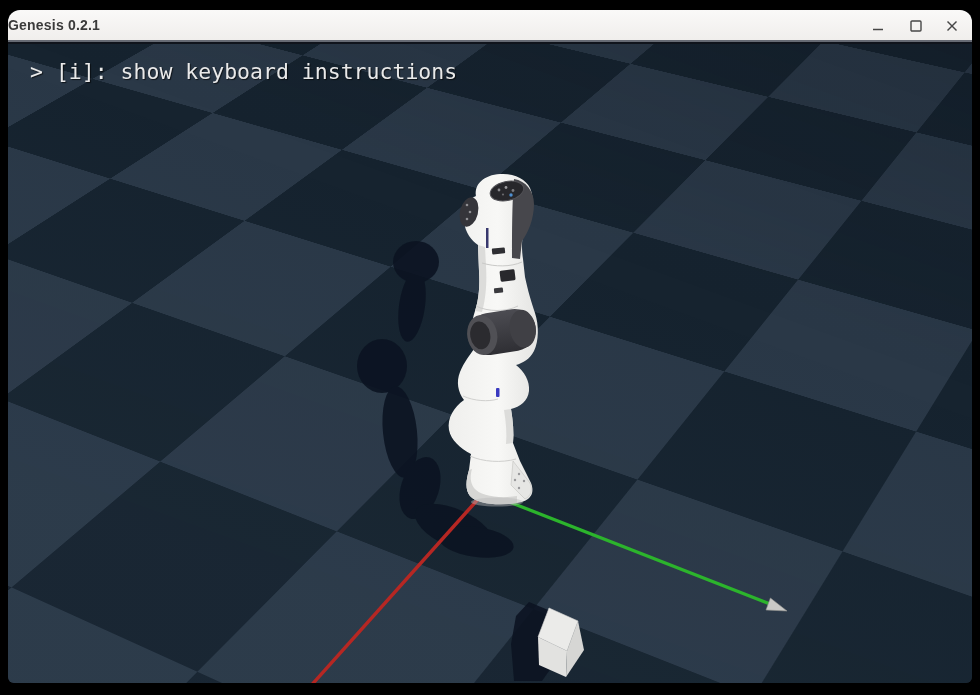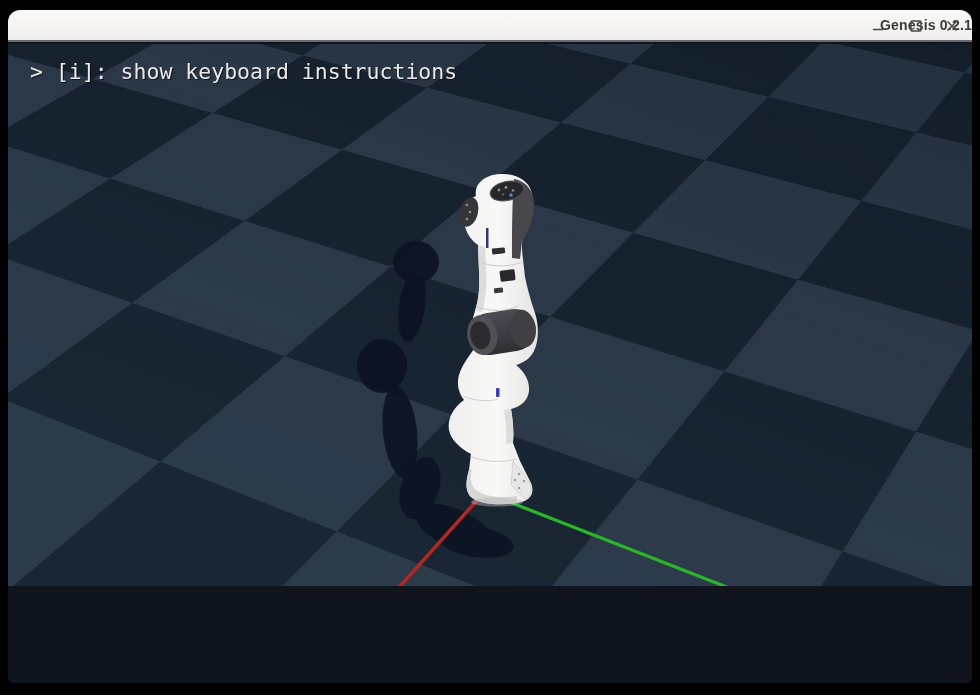--- a/index.html
+++ b/index.html
@@ -9,38 +9,38 @@
     position:absolute; left:8px; top:10px; width:964px; height:673px;
     border-radius:12px 12px 6px 6px; overflow:hidden; background:#10141c;
     font-family:"Liberation Sans", sans-serif;
   }
 
   
   .titlebar {
     position:relative; height:32px;
     background:linear-gradient(to bottom,#faf9f8,#f0eeec);
     border-bottom:2px solid #676b74;
-    display:flex; align-items:center; justify-content:flex-end;
+    display:flex; align-items:center; justify-content:flex-start;
   }
   .titlebar .title {
     font-size:14px; font-weight:bold; color:#3a3a3a; letter-spacing:0.2px;
   }
   .win-btn {
     position:absolute; top:4px; width:24px; height:24px;
     display:flex; align-items:center; justify-content:center;
     background:transparent; border:none; padding:0; cursor:pointer;
   }
   .win-btn svg { display:block; }
   .btn-min { left:858px; }
   .btn-max { left:896px; }
   .btn-close { left:932px; }
 
   
   .scene {
-    position:absolute; left:0; top:34px; width:964px; height:542px;
+    position:absolute; left:0; top:34px; width:964px; height:639px;
     overflow:hidden; background:#10141c;
   }
   .floor-wrap {
     position:absolute; inset:0;
     perspective:1600px; perspective-origin:482px 461px;
     overflow:hidden;
   }
   .floor {
     position:absolute; left:-3918px; top:-3939px; width:8800px; height:8800px;
     transform-origin:4400px 4400px;

